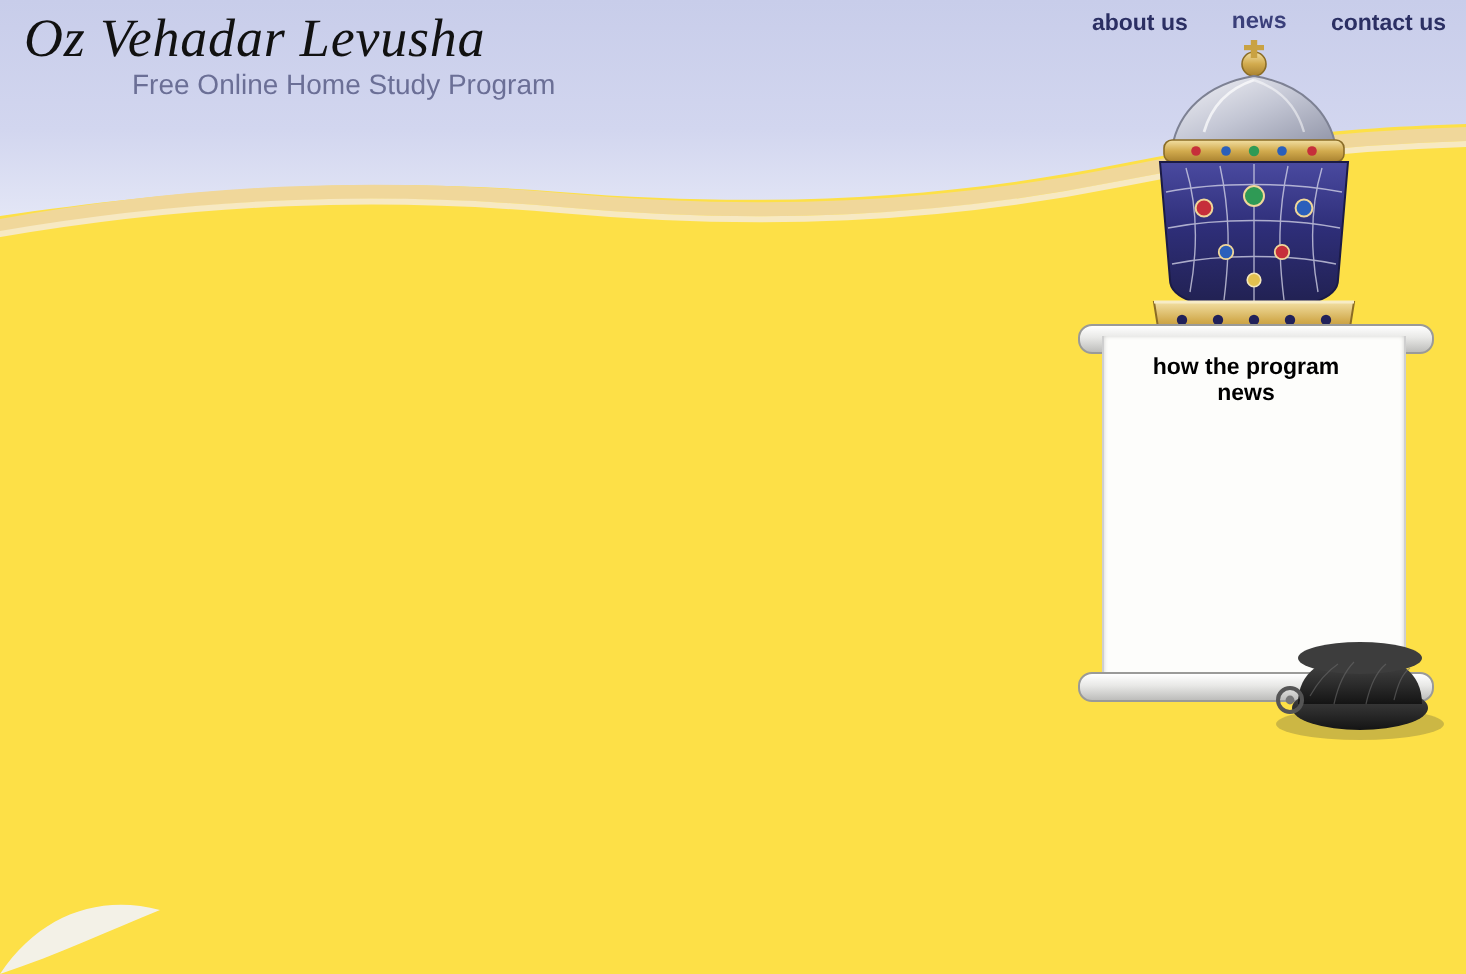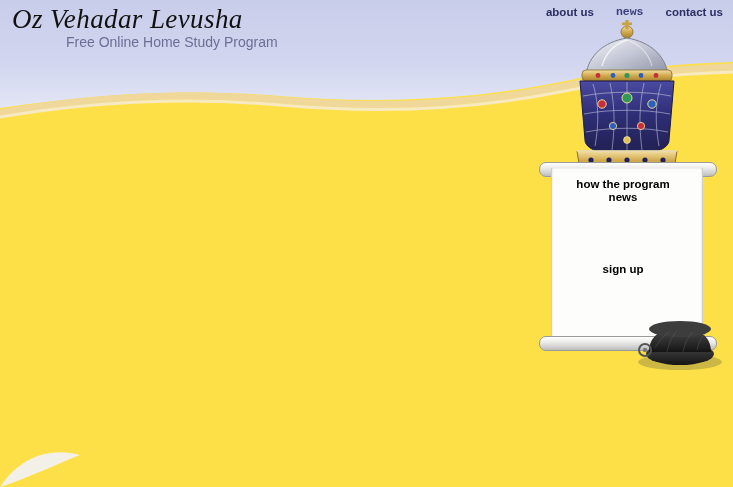--- a/index.html
+++ b/index.html
@@ -299,23 +299,20 @@
     <div class="scroll-rod bottom"></div>
 
     <div id="scroll-menu">
       <a class="scroll-link" href="#">
         <span>how the program</span><br>
         <span>news</span>
       </a>
       <div class="gap-a"></div>
       <div class="gap-b"></div>
       <div class="gap-c"></div>
-      <a class="scroll-link" href="#">
-        <span>sign up</span>
-      </a>
     </div>
 
     <svg id="hat" viewBox="0 0 95 58">
       <defs>
         <linearGradient id="hatFur" x1="0" y1="0" x2="0" y2="1">
           <stop offset="0%" stop-color="#4a4a4a"></stop>
           <stop offset="60%" stop-color="#2b2b2b"></stop>
           <stop offset="100%" stop-color="#141414"></stop>
         </linearGradient>
       </defs>

